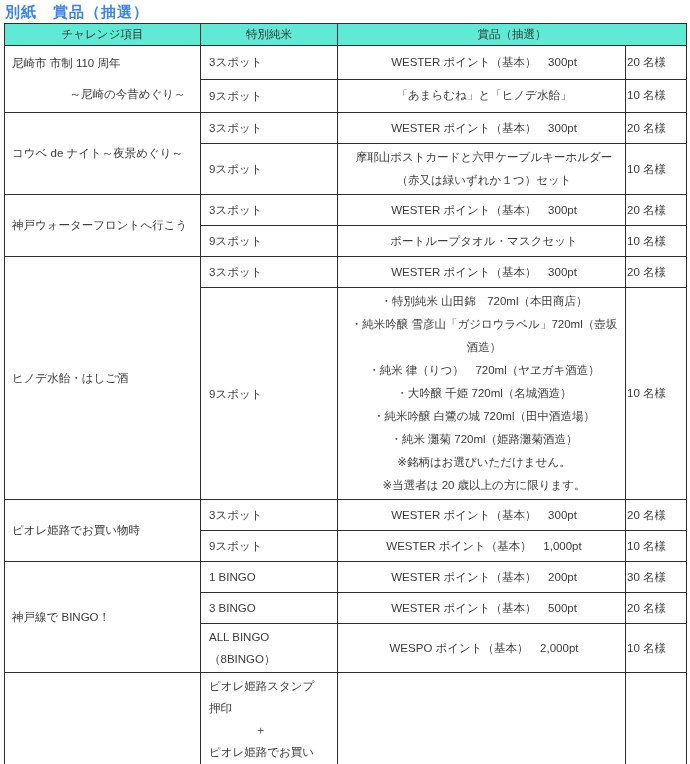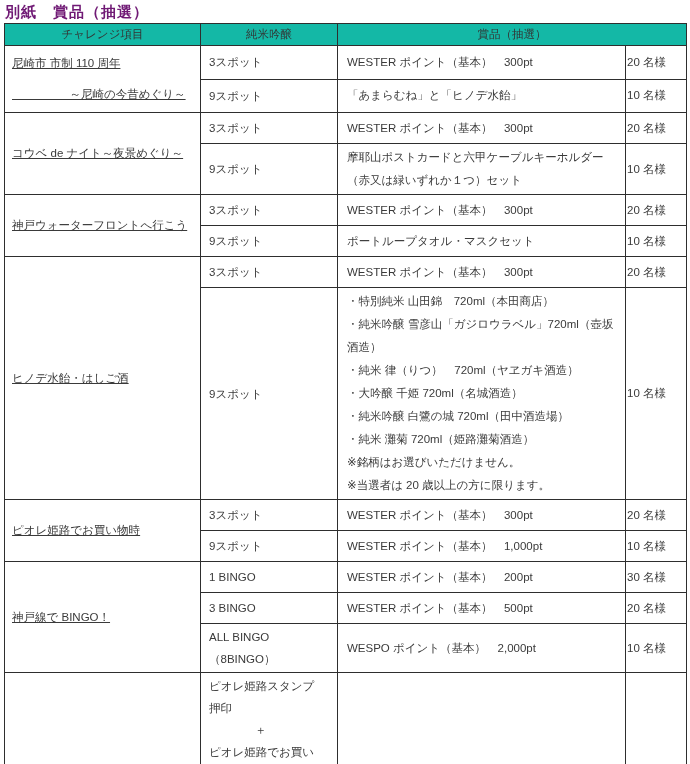--- a/index.html
+++ b/index.html
@@ -10,67 +10,66 @@
   }
   body {
     width: 690px;
     height: 764px;
     overflow: hidden;
     color: #3a3a3a;
   }
   .doc-title {
     font-size: 15px;
     font-weight: bold;
-    color: #701a75;
+    color: #3b82f6;
     padding: 3px 0 2px 5px;
     letter-spacing: 1px;
     height: 18px;
     line-height: 18px;
   }
   table.prize-table {
     border-collapse: collapse;
     table-layout: fixed;
     width: 682px;
     margin-left: 4px;
   }
   .prize-table th, .prize-table td {
     border: 1px solid #2e2e2e;
     font-size: 11.5px;
     overflow: hidden;
   }
   .prize-table thead th {
-    background: #14b8a6;
+    background: #5eead4;
     font-weight: normal;
     text-align: center;
     height: 21px;
     color: #333333;
     padding: 0;
   }
   tr.data-row { height: 31px; }
   td.cell-challenge {
     padding: 2px 2px 2px 7px;
     vertical-align: middle;
     white-space: pre-line;
     line-height: 31px;
     text-align: left;
-    text-decoration: underline;
   }
   td.cell-condition {
     padding: 2px 21px 2px 8px;
     vertical-align: middle;
     white-space: pre-line;
     line-height: 22px;
     text-align: left;
   }
   td.cell-prize {
     padding: 2px 4px 2px 9px;
     vertical-align: middle;
     white-space: pre-line;
     line-height: 23px;
-    text-align: left;
+    text-align: center;
   }
   td.cell-winners {
     text-align: left;
     vertical-align: middle;
     padding: 2px 1px;
     white-space: nowrap;
   }
 </style>
 </head>
 <body>
@@ -80,21 +79,21 @@
 <table class="prize-table">
   <colgroup>
     <col style="width:196px">
     <col style="width:137px">
     <col style="width:288px">
     <col style="width:61px">
   </colgroup>
   <thead>
     <tr>
       <th>チャレンジ項目</th>
-      <th>純米吟醸</th>
+      <th>特別純米</th>
       <th colspan="2">賞品（抽選）</th>
     </tr>
   </thead>
   <tbody id="table-body">
       <tr class="data-row">
         <td class="cell-challenge" rowspan="2">尼崎市 市制 110 周年
 　　　　　～尼崎の今昔めぐり～</td>
         <td class="cell-condition">3スポット</td>
         <td class="cell-prize">WESTER ポイント（基本）　300pt</td>
         <td class="cell-winners">20 名様</td>

